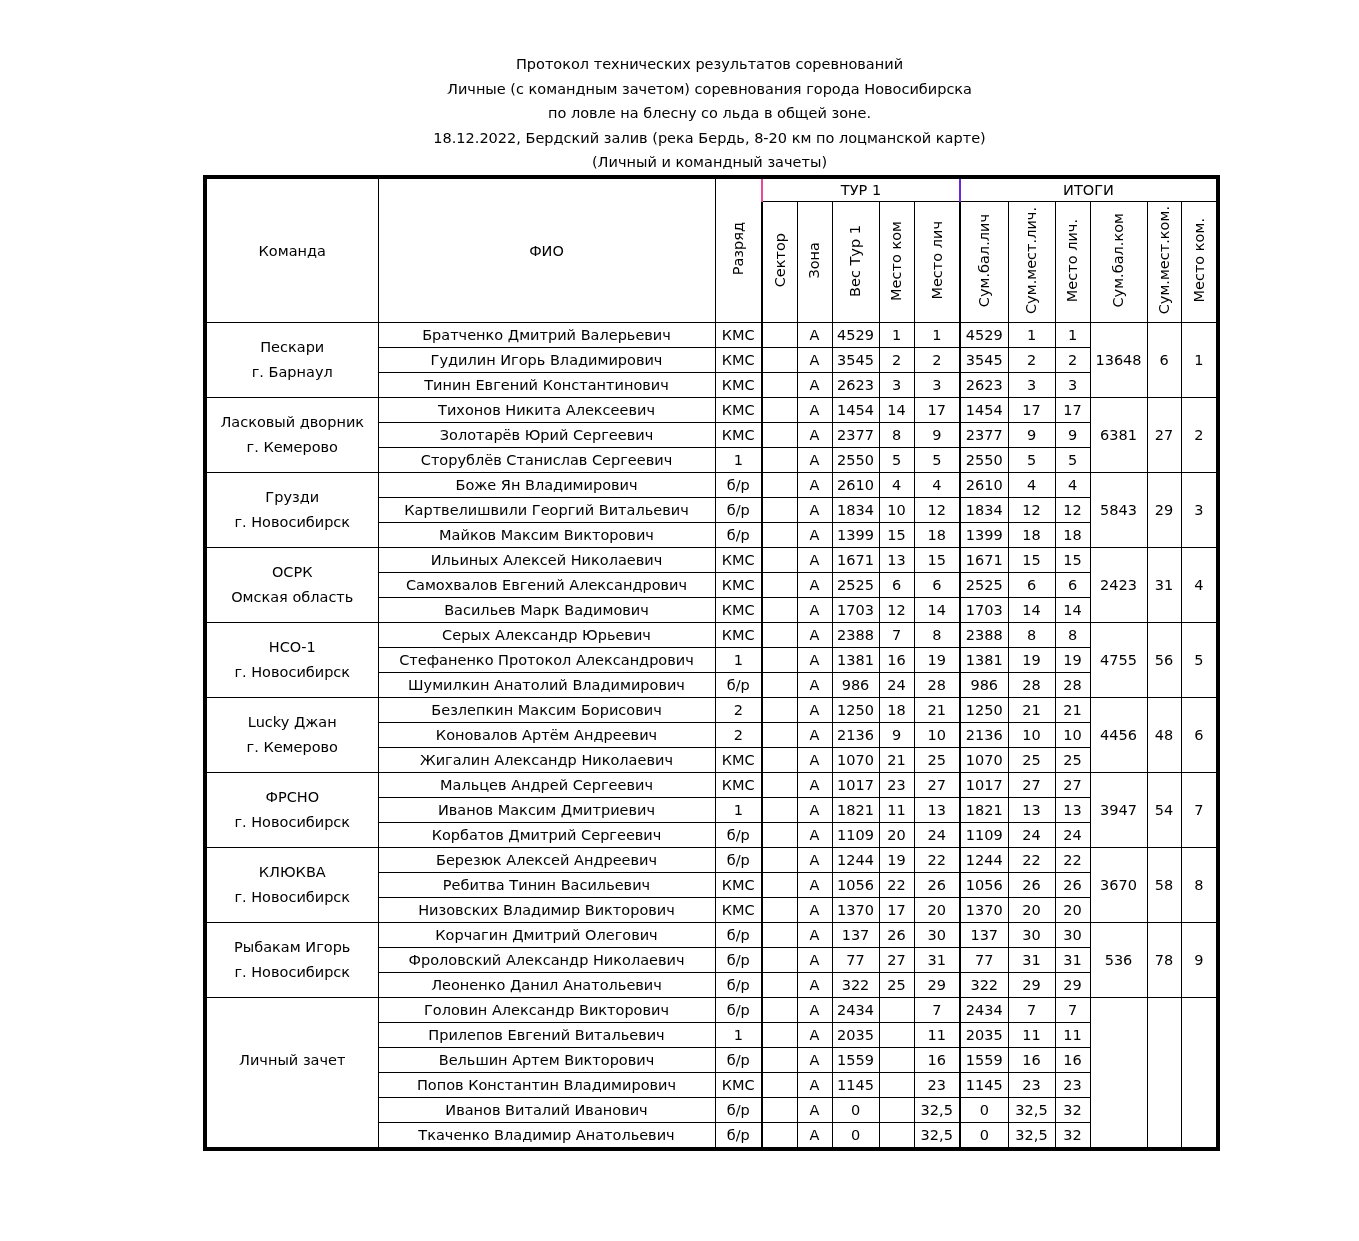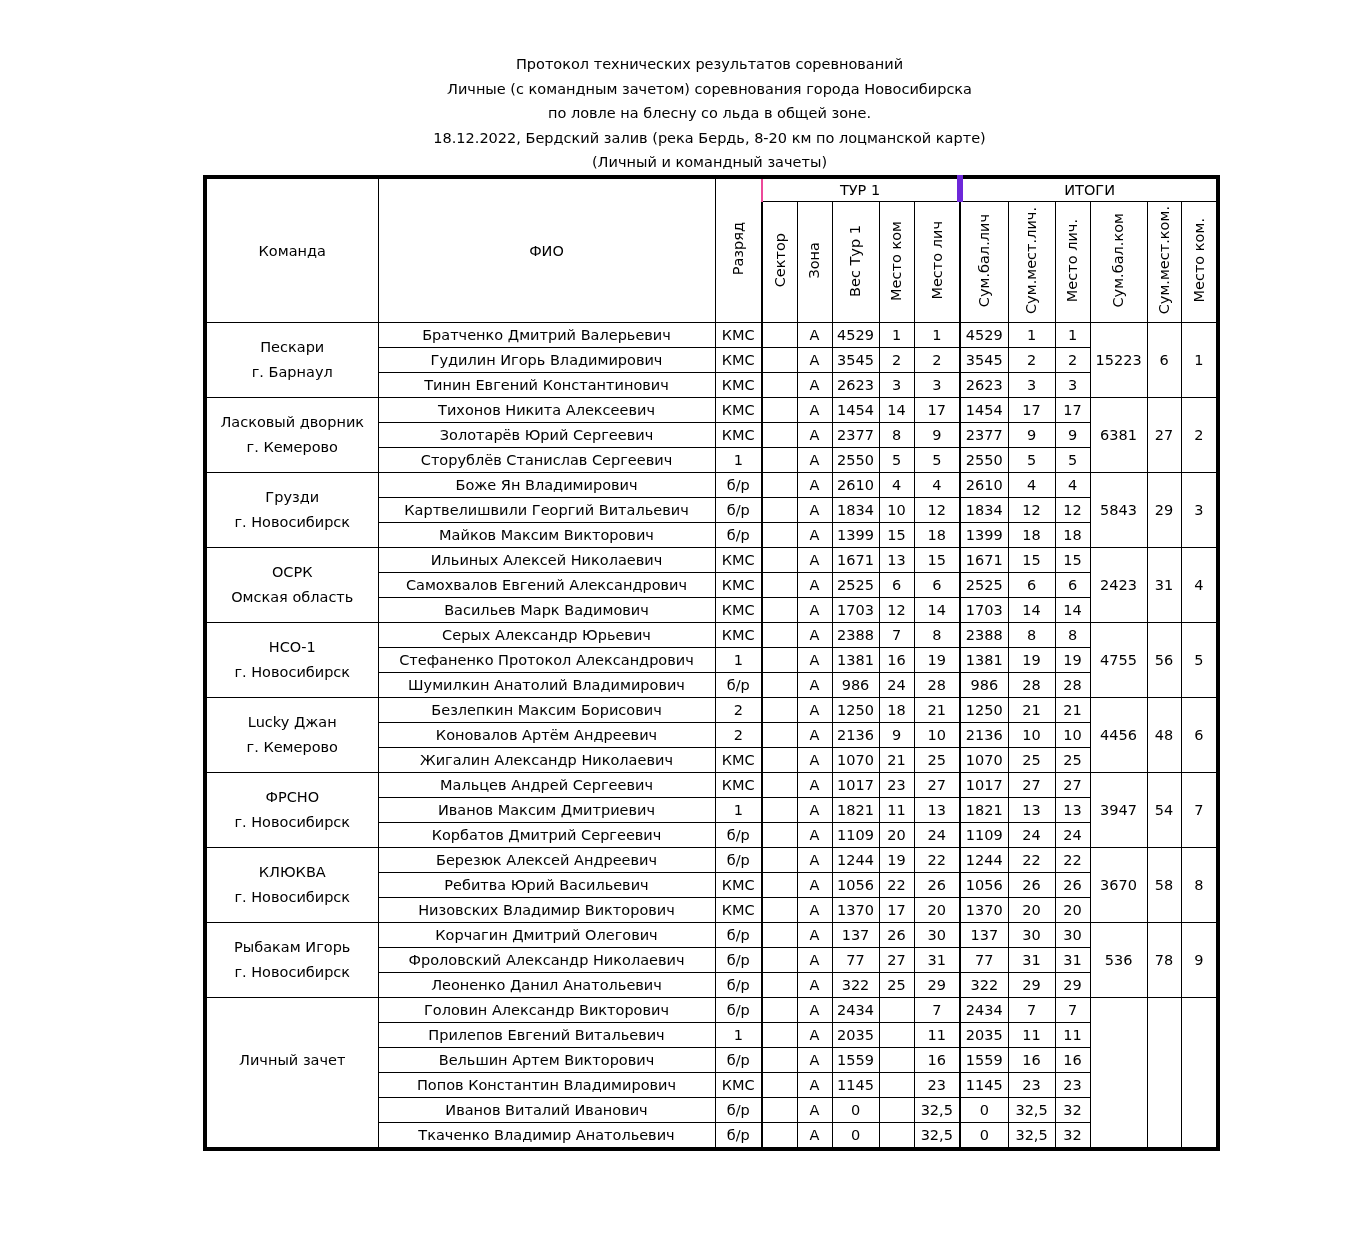--- a/index.html
+++ b/index.html
@@ -59,21 +59,21 @@
       <col style="width:57px">
       <col style="width:34px">
       <col style="width:37px">
   </colgroup>
   <thead>
     <tr class="h-top">
       <th rowspan="2">Команда</th>
       <th rowspan="2">ФИО</th>
       <th rowspan="2"><span class="vert">Разряд</span></th>
       <th colspan="5" style="border-left:2px solid #ec4899">ТУР 1</th>
-      <th colspan="6" style="border-left:6px solid #6d28d9">ИТОГИ</th>
+      <th colspan="6" style="border-left:2px solid #6d28d9">ИТОГИ</th>
     </tr>
     <tr class="h-sub thickbottom">
       <th style="border-left:2px solid #000"><span class="vert">Сектор</span></th>
       <th><span class="vert">Зона</span></th>
       <th><span class="vert">Вес Тур 1</span></th>
       <th><span class="vert">Место ком</span></th>
       <th><span class="vert">Место лич</span></th>
       <th style="border-left:2px solid #000"><span class="vert">Сум.бал.лич</span></th>
       <th><span class="vert">Сум.мест.лич.</span></th>
       <th><span class="vert">Место лич.</span></th>
@@ -91,21 +91,21 @@
         <td>Братченко Дмитрий Валерьевич</td>
         <td>КМС</td>
         <td style="border-left: 2px solid rgb(0, 0, 0);"></td>
         <td>А</td>
         <td>4529</td>
         <td>1</td>
         <td>1</td>
         <td style="border-left: 2px solid rgb(0, 0, 0);">4529</td>
         <td>1</td>
         <td>1</td>
-        <td rowspan="3">15223</td>
+        <td rowspan="3">13648</td>
         <td rowspan="3">6</td>
         <td rowspan="3">1</td>
       </tr>
       <tr>
         <td>Гудилин Игорь Владимирович</td>
         <td>КМС</td>
         <td style="border-left: 2px solid rgb(0, 0, 0);"></td>
         <td>А</td>
         <td>3545</td>
         <td>2</td>
@@ -397,21 +397,21 @@
         <td>19</td>
         <td>22</td>
         <td style="border-left: 2px solid rgb(0, 0, 0);">1244</td>
         <td>22</td>
         <td>22</td>
         <td rowspan="3">3670</td>
         <td rowspan="3">58</td>
         <td rowspan="3">8</td>
       </tr>
       <tr>
-        <td>Ребитва Юрий Васильевич</td>
+        <td>Ребитва Тинин Васильевич</td>
         <td>КМС</td>
         <td style="border-left: 2px solid rgb(0, 0, 0);"></td>
         <td>А</td>
         <td>1056</td>
         <td>22</td>
         <td>26</td>
         <td style="border-left: 2px solid rgb(0, 0, 0);">1056</td>
         <td>26</td>
         <td>26</td>
       </tr>

